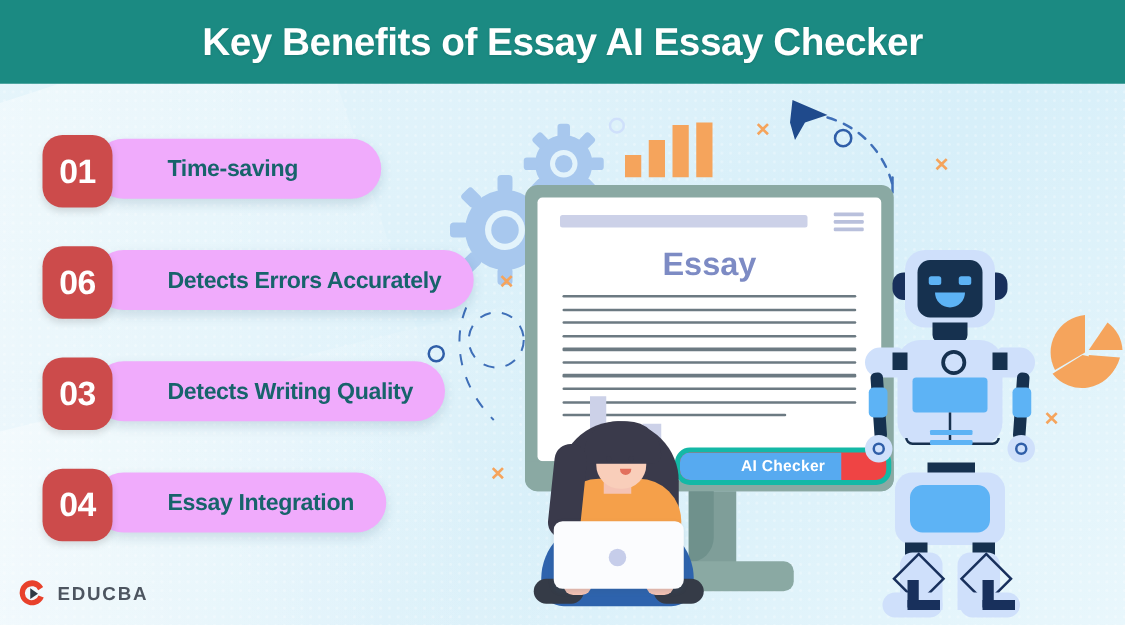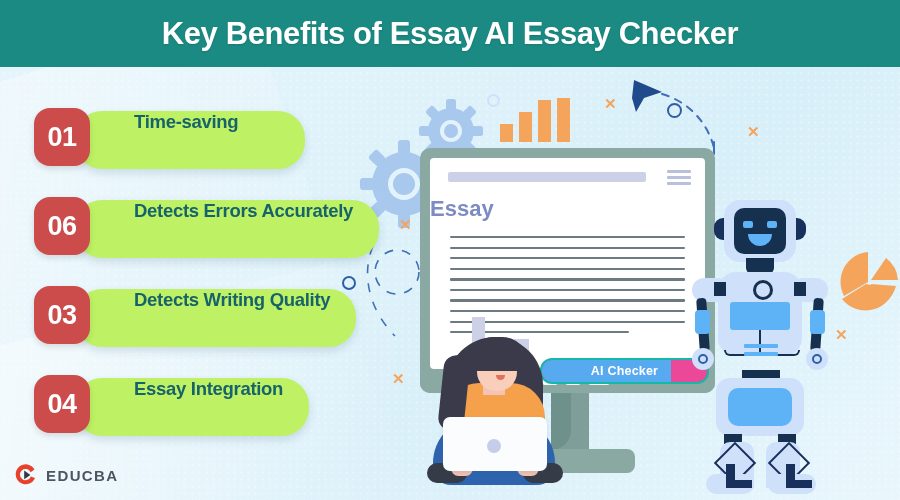--- a/index.html
+++ b/index.html
@@ -33,64 +33,64 @@
     letter-spacing:-0.4px;font-family:"Liberation Sans", sans-serif;
     text-shadow:0 1px 2px rgba(0,0,0,.12);}
 
   
   .benefits{position:absolute;left:34px;top:108px;width:340px;}
   .brow{position:relative;height:60px;margin-bottom:29px;}
   .badge{position:absolute;left:0;top:0;width:56px;height:58px;border-radius:16px;
     background:#cc4b4b;color:#fff;display:flex;align-items:center;justify-content:center;
     font-size:27px;font-weight:bold;letter-spacing:-0.5px;
     box-shadow:0 3px 6px rgba(0,0,0,.12);z-index:2;}
-  .bcard{position:absolute;left:41px;top:3px;height:58px;min-width:230px;
-    background:#bef264;border-radius:27px;display:flex;align-items:flex-start;
+  .bcard{position:absolute;left:41px;top:3px;height:48px;min-width:230px;
+    background:#f0abfc;border-radius:27px;display:flex;align-items:center;
     padding-left:59px;padding-right:26px;
     box-shadow:0 4px 9px rgba(30,80,110,.16);box-sizing:border-box;}
   .bcard span{color:#17636b;font-size:18.5px;font-weight:bold;white-space:nowrap;
     letter-spacing:-0.3px;}
 
   
   .gear{position:absolute;}
   .xmark{position:absolute;color:#f5a45c;font-size:15px;font-weight:bold;
     font-family:"Liberation Sans", sans-serif;}
   .ring{position:absolute;border:2px solid #2f5ea8;border-radius:50%;}
 
   
   .monitor{position:absolute;left:420px;top:148px;width:295px;height:245px;}
   .mon-frame{position:absolute;inset:0;background:#8aa9a3;border-radius:10px;}
   .mon-screen{position:absolute;left:10px;top:10px;right:10px;bottom:24px;
     background:#ffffff;border-radius:4px;overflow:hidden;}
   .mon-bar{position:absolute;left:18px;top:14px;width:198px;height:10px;
     background:#ccd1e8;border-radius:2px;}
   .mon-ham{position:absolute;right:14px;top:12px;width:24px;}
   .mon-ham i{display:block;height:2.6px;background:#b9c0dc;margin-bottom:3.4px;border-radius:1px;}
-  .mon-title{position:absolute;left:0;right:0;top:38px;text-align:left;
-    color:#7d8bc4;font-size:22px;font-weight:bold;}
+  .mon-title{position:absolute;left:0;right:0;top:38px;text-align:center;
+    color:#7d8bc4;font-size:26px;font-weight:bold;}
   .mon-lines{position:absolute;left:20px;top:78px;right:20px;}
   .mon-lines i{display:block;height:2.2px;background:#6c7a82;margin-bottom:8.4px;border-radius:1px;}
   .mon-lines i.short{width:76%;}
   .mon-lav1{position:absolute;left:42px;bottom:0px;width:13px;height:52px;background:#ccd1e8;}
   .mon-lav2{position:absolute;left:84px;bottom:0px;width:15px;height:30px;background:#ccd1e8;}
   .mon-footbar{position:absolute;left:0;right:0;bottom:0;height:24px;
     background:#8aa9a3;border-radius:0 0 10px 10px;
     display:flex;align-items:center;justify-content:center;gap:7px;}
   .mon-footbar .dot{width:9px;height:9px;border-radius:50%;background:#fff;}
   .mon-footbar .dash{height:7px;border-radius:4px;background:#fff;}
 
   .mon-neck{position:absolute;left:551px;top:393px;width:38px;height:57px;background:#7f9e99;}
   .mon-neck-sh{position:absolute;left:551px;top:393px;width:20px;height:57px;
     background:#6f918c;border-radius:0 0 22px 0;}
   .mon-foot{position:absolute;left:505px;top:449px;width:130px;height:24px;
     background:#8aa9a3;border-radius:8px;}
 
   
   .ai-pill{position:absolute;left:540px;top:358px;width:165px;height:22px;
-    border:2px solid #14b8a6;border-radius:12px;background:#ec4899;overflow:hidden;}
+    border:4px solid #14b8a6;border-radius:12px;background:#ef4444;overflow:hidden;}
   .ai-fill{position:absolute;left:0;top:0;bottom:0;width:78%;background:#57aaf0;}
   .ai-label{position:absolute;inset:0;display:flex;align-items:center;justify-content:center;
     color:#ffffff;font-size:12.5px;font-weight:bold;letter-spacing:.2px;}
 
   
   .woman{position:absolute;left:425px;top:335px;width:140px;height:165px;}
   .w-legs{position:absolute;left:8px;top:82px;width:122px;height:68px;
     background:#2e63ad;border-radius:46px 46px 18px 18px;}
   .w-shoe-l{position:absolute;left:2px;top:128px;width:40px;height:20px;
     background:#353b47;border-radius:12px;}

